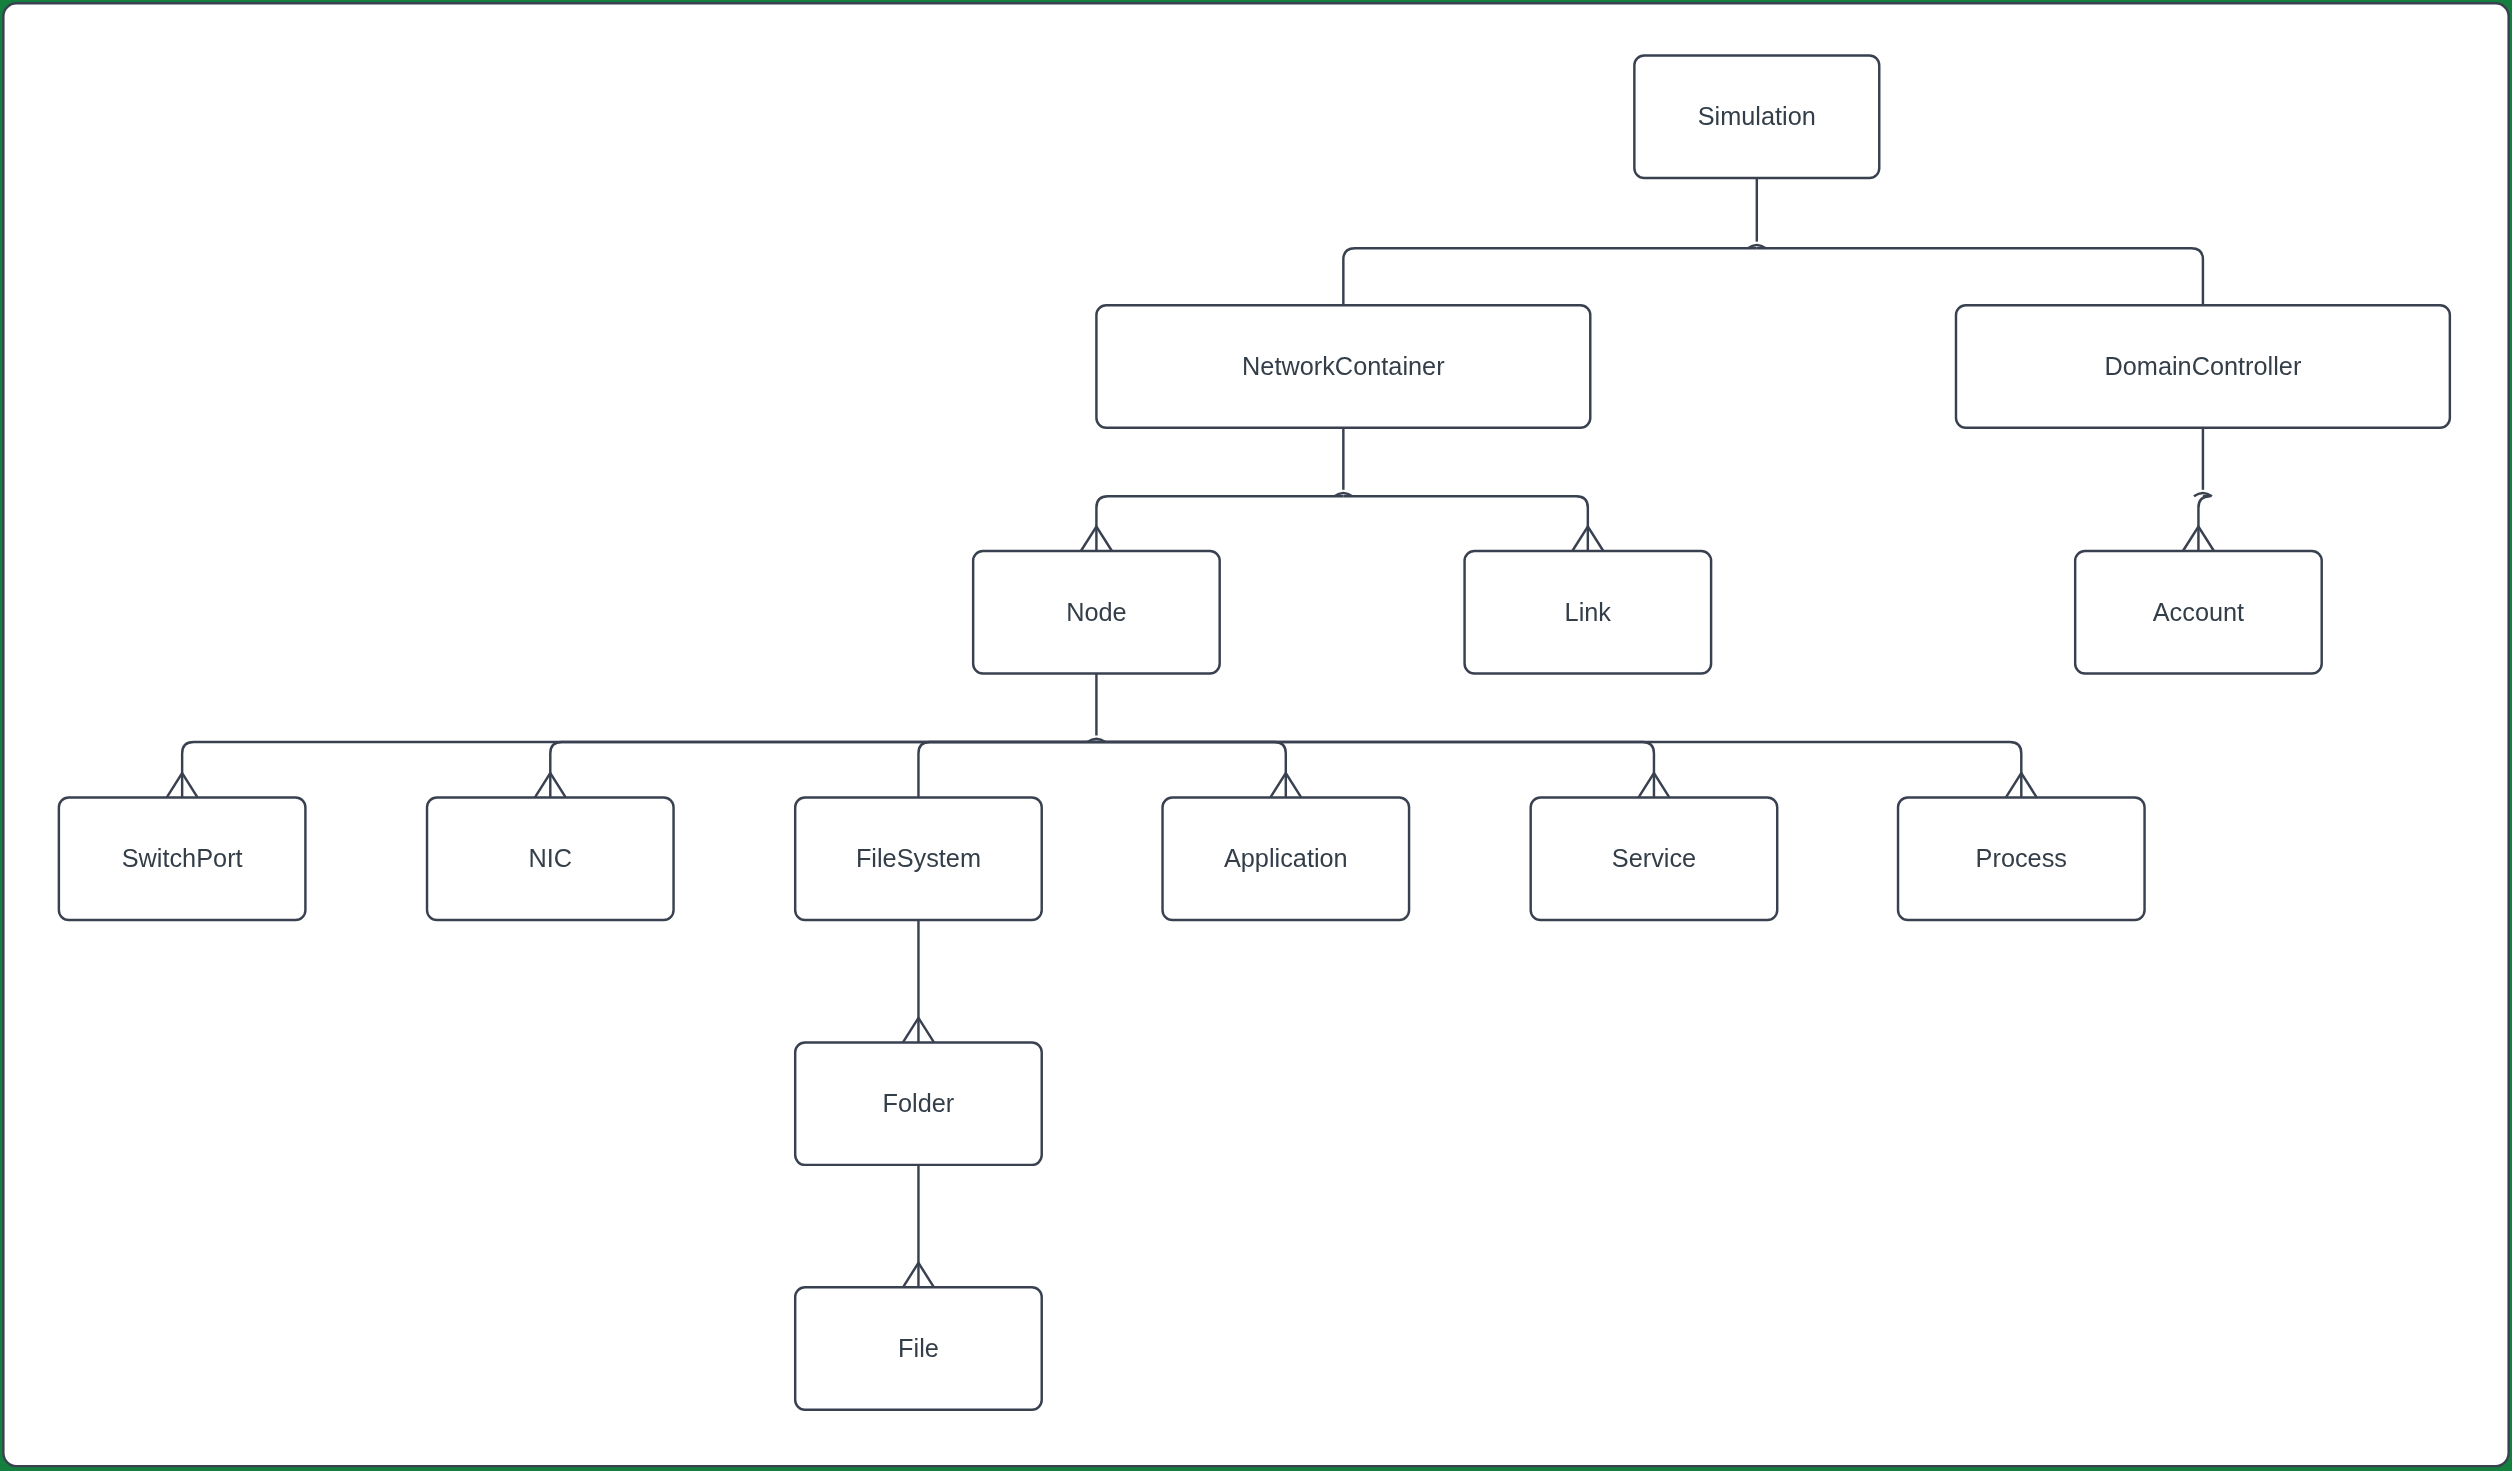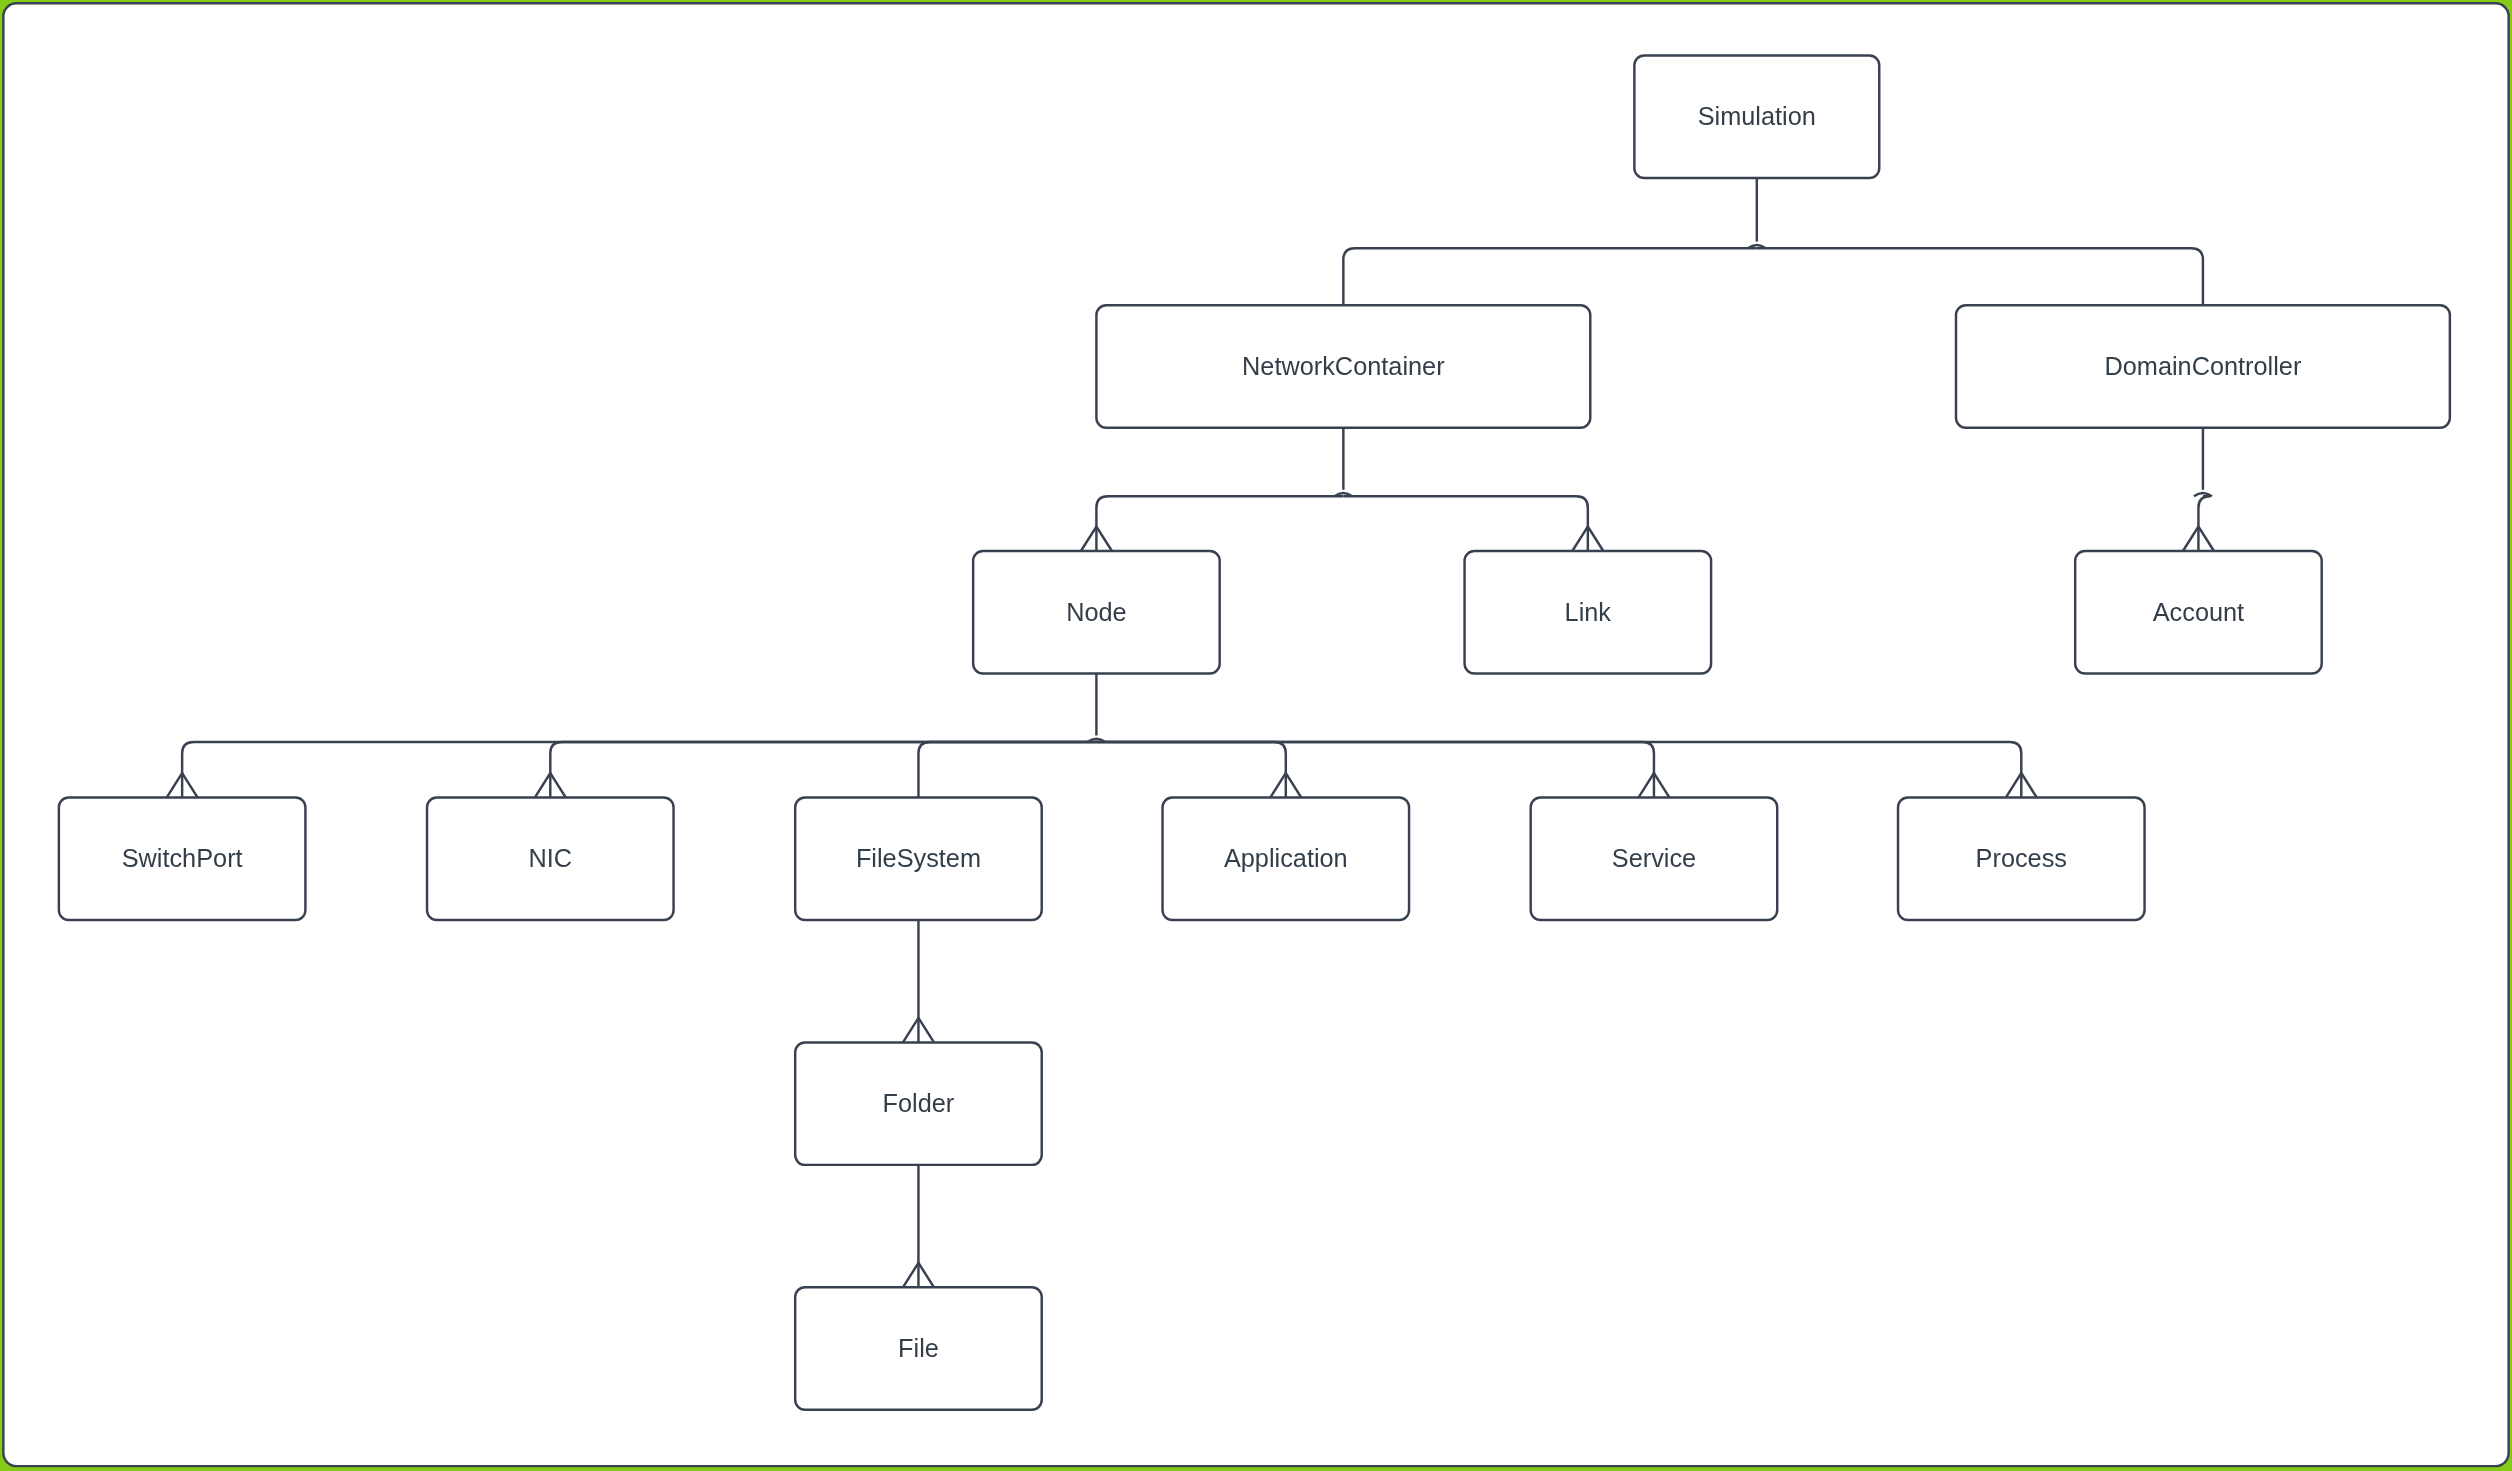--- a/index.html
+++ b/index.html
@@ -10,21 +10,21 @@
   body {
     width: 2512px;
     height: 1471px;
     font-family: "Liberation Sans", sans-serif;
     overflow: hidden;
   }
   #diagram-root {
     position: relative;
     width: 2512px;
     height: 1471px;
-    background: #84cc16;
+    background: #15803d;
   }
   svg.canvas {
     position: absolute;
     top: 0;
     left: 0;
     width: 2512px;
     height: 1471px;
     display: block;
   }
   .frame {

